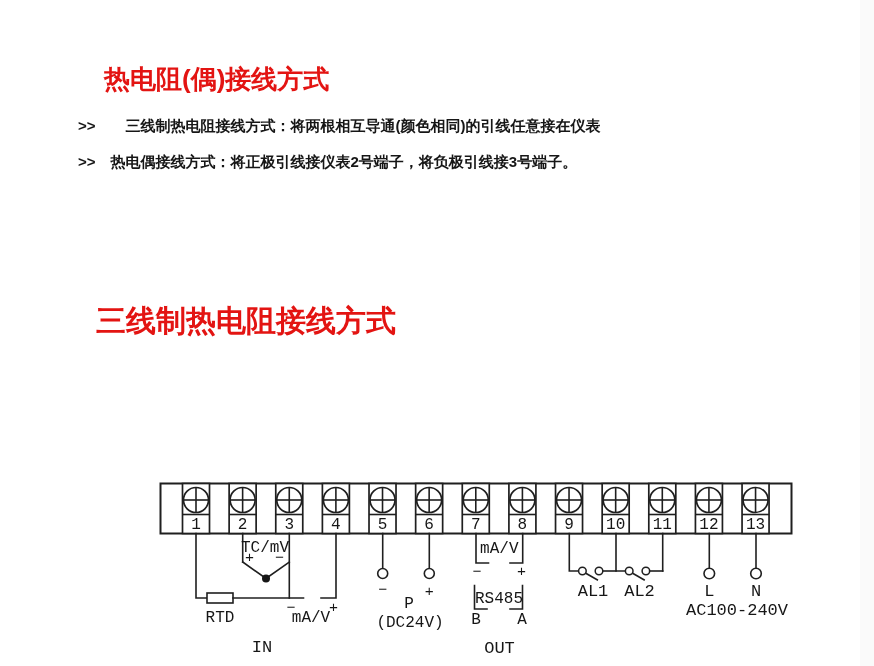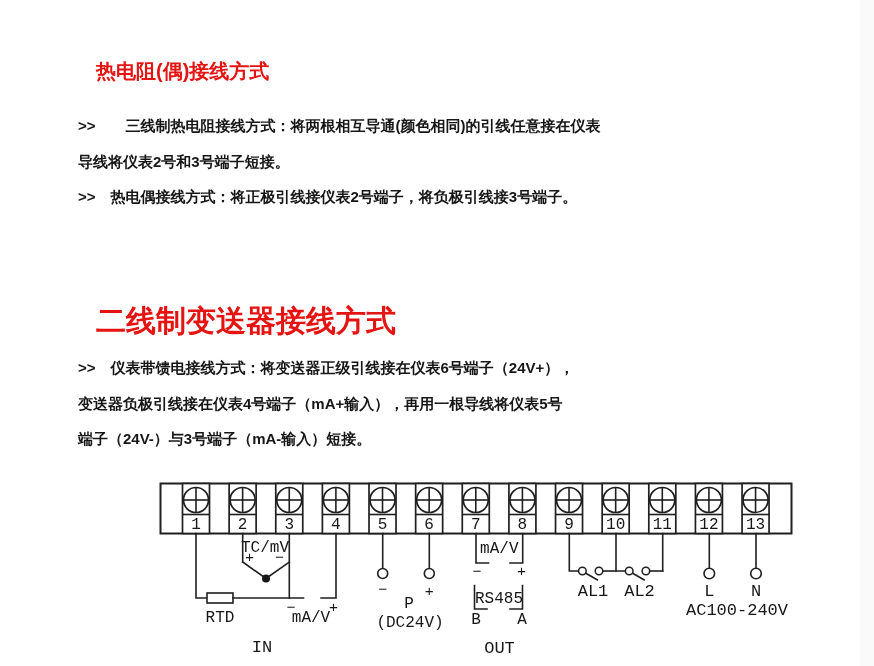--- a/index.html
+++ b/index.html
@@ -7,22 +7,22 @@
     --ink:#161616;
     --line:#1f1f1f;
   }
   html,body{margin:0;padding:0;}
   body{
     width:874px;height:666px;background:#ffffff;position:relative;overflow:hidden;
     font-family:"Liberation Sans","DejaVu Sans",sans-serif;
   }
   .page{position:absolute;inset:0;}
   .h1{
-    position:absolute;left:96px;top:57px;margin:0;
-    font-size:20px;line-height:28px;font-weight:bold;color:var(--red);
+    position:absolute;left:96px;top:57px;margin:8px;
+    font-size:26px;line-height:28px;font-weight:bold;color:var(--red);
     white-space:pre;
   }
   .h2{
     position:absolute;left:96px;top:305px;margin:0;
     font-size:30px;line-height:32px;font-weight:bold;color:var(--red);
     white-space:pre;
   }
   .textblock{
     position:absolute;left:78px;color:var(--ink);
     font-weight:bold;font-size:15px;
@@ -54,35 +54,26 @@
 <div class="page">
 
   <h1 class="h1">热电阻(偶)接线方式</h1>
 
   <div class="textblock" id="block1">
 
       <div class="body-line">&gt;&gt;　　三线制热电阻接线方式：将两根相互导通(颜色相同)的引线任意接在仪表</div>
 
 
 
-      <div class="body-line">导线将仪表2号和3号端子短接。</div>
 
       <div class="body-line">&gt;&gt;　热电偶接线方式：将正极引线接仪表2号端子，将负极引线接3号端子。</div>
     </div>
 
-  <h2 class="h2">二线制变送器接线方式</h2>
-
-  <div class="textblock" id="block2">
-
-      <div class="body-line">&gt;&gt;　仪表带馈电接线方式：将变送器正级引线接在仪表6号端子（24V+），</div>
-
-      <div class="body-line">变送器负极引线接在仪表4号端子（mA+输入），再用一根导线将仪表5号</div>
-
-      <div class="body-line">端子（24V-）与3号端子（mA-输入）短接。</div>
-    </div>
+  <h2 class="h2">三线制热电阻接线方式</h2>
+
 
   <svg width="874" height="666" viewBox="0 0 874 666">
 
     <g>
       <rect class="box" x="160.5" y="483.5" width="631" height="50"></rect>
       <g id="terminal-layer">
           <g transform="translate(0,0)">
         <rect class="w" x="182.5" y="483.5" width="27" height="50"></rect>
         <circle class="w" cx="196" cy="500" r="12.5"></circle>
         <line x1="183.5" y1="500" x2="208.5" y2="500"></line>

